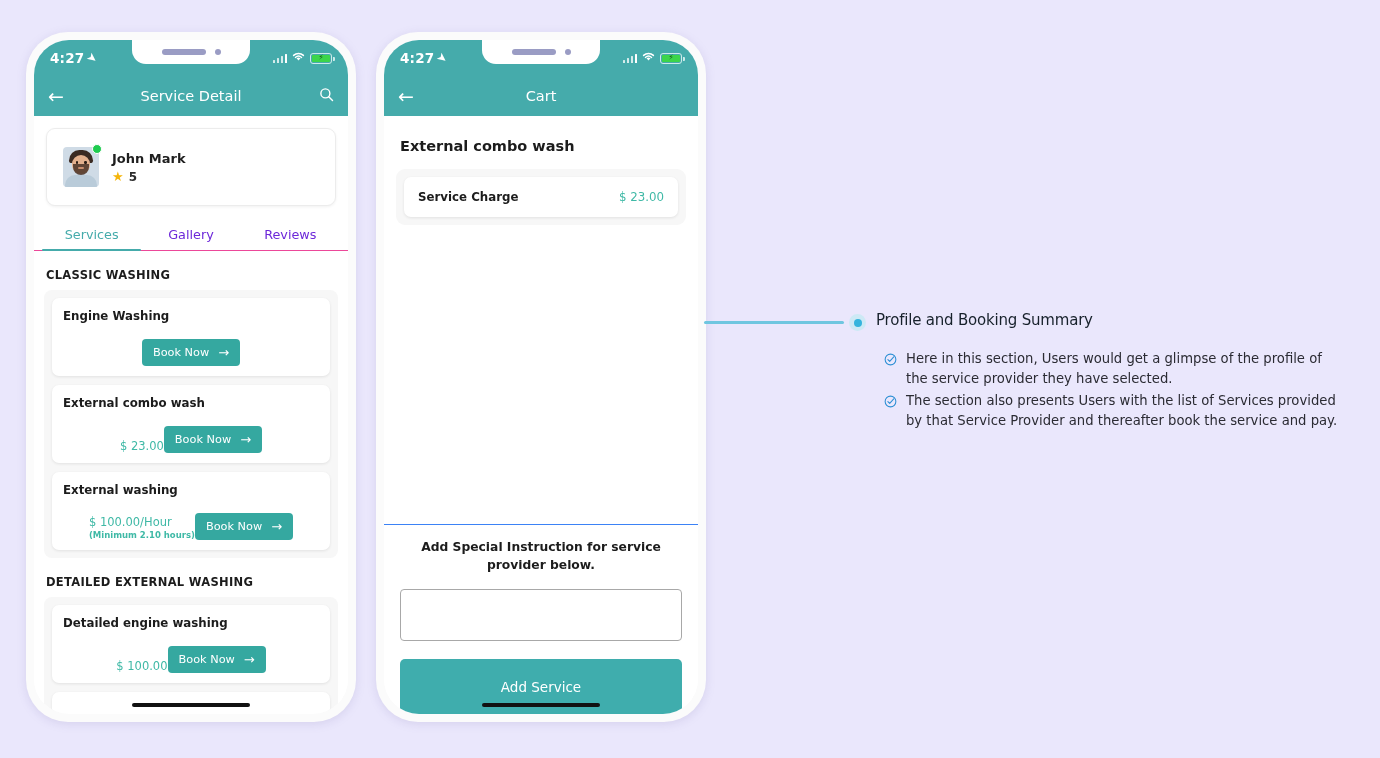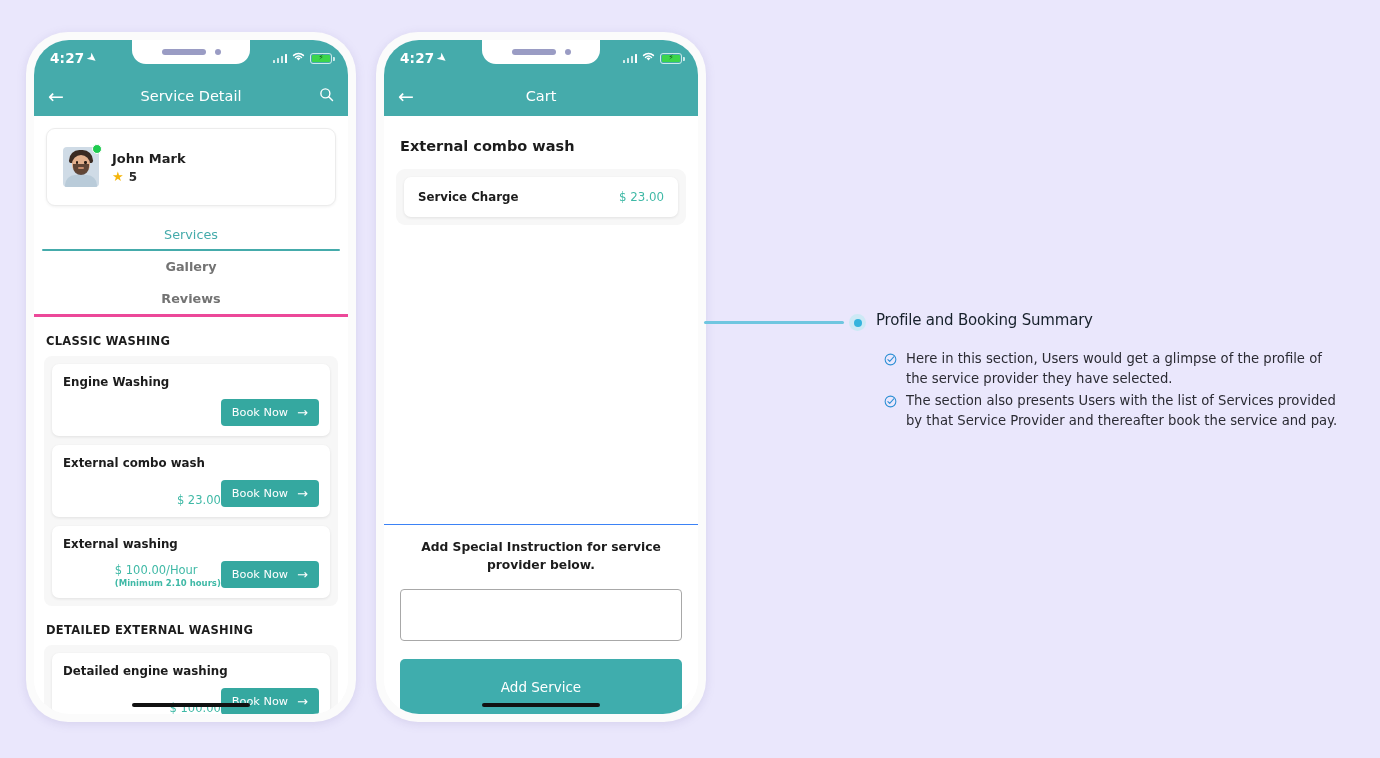--- a/index.html
+++ b/index.html
@@ -114,27 +114,26 @@
     position: absolute; right: -3px; top: -3px;
     width: 10px; height: 10px; background: #1ecb4f;
     border: 1.5px solid #fff; border-radius: 50%;
   }
   .prof-name { font-size: 13px; font-weight: bold; color: #1f1f1f; margin-bottom: 4px; }
   .prof-rating { display: flex; align-items: center; gap: 5px; }
   .star { color: #f5b50a; font-size: 13px; line-height: 1; }
   .rating-val { font-size: 12px; color: #2b2b2b; font-weight: bold; }
 
   .tabs {
-    display: flex; margin-top: 12px; border-bottom: 3px solid #ec4899;
+    display: flex; margin-top: 12px; border-bottom: 1px solid #ec4899;
     padding: 0 8px;
-    flex-direction: column;
   }
   .tab {
     flex: 1; text-align: center; padding: 9px 0 8px 0;
-    font-size: 12.8px; color: #737373; font-weight: bold; cursor: pointer;
+    font-size: 12.8px; color: #6d28d9; font-weight: normal; cursor: pointer;
     position: relative;
   }
   .tab.active { color: #45abab; font-weight: normal; }
   .tab.active:after {
     content:""; position:absolute; left:0; right:0; bottom:-1px;
     height: 2.2px; background:#45abab; border-radius: 2px;
   }
 
   .section-label {
     font-size: 11.5px; font-weight: bold; color: #1c1c1c;
@@ -146,22 +145,22 @@
   }
   .svc-card {
     background: #fff; border-radius: 7px;
     box-shadow: 0 1px 3px rgba(0,0,0,.09);
     padding: 11px 11px 10px 11px;
     min-height: 64px;
     display: flex; flex-direction: column; justify-content: space-between;
   }
   .svc-name { font-size: 11.8px; font-weight: bold; color: #1c1c1c; }
   .svc-row {
-    display: flex; align-items: flex-end; justify-content: flex-end;
-    margin-top: 9px; min-height: 28px;
+    display: flex; align-items: flex-end; justify-content: center;
+    margin-top: 15px; min-height: 28px;
   }
   .svc-price { font-size: 11.5px; color: #3fb9a6; font-weight: normal; }
   .svc-sub { font-size: 8.5px; color: #3fb9a6; font-weight: bold; margin-top: 1px; }
   .book-btn {
     background: #35a8a0; color: #fff; border: none; border-radius: 4px;
     font-size: 11.3px; padding: 7px 11px;
     display: flex; align-items: center; gap: 9px; cursor: pointer;
     font-family: "DejaVu Sans", sans-serif;
     white-space: nowrap;
   }

